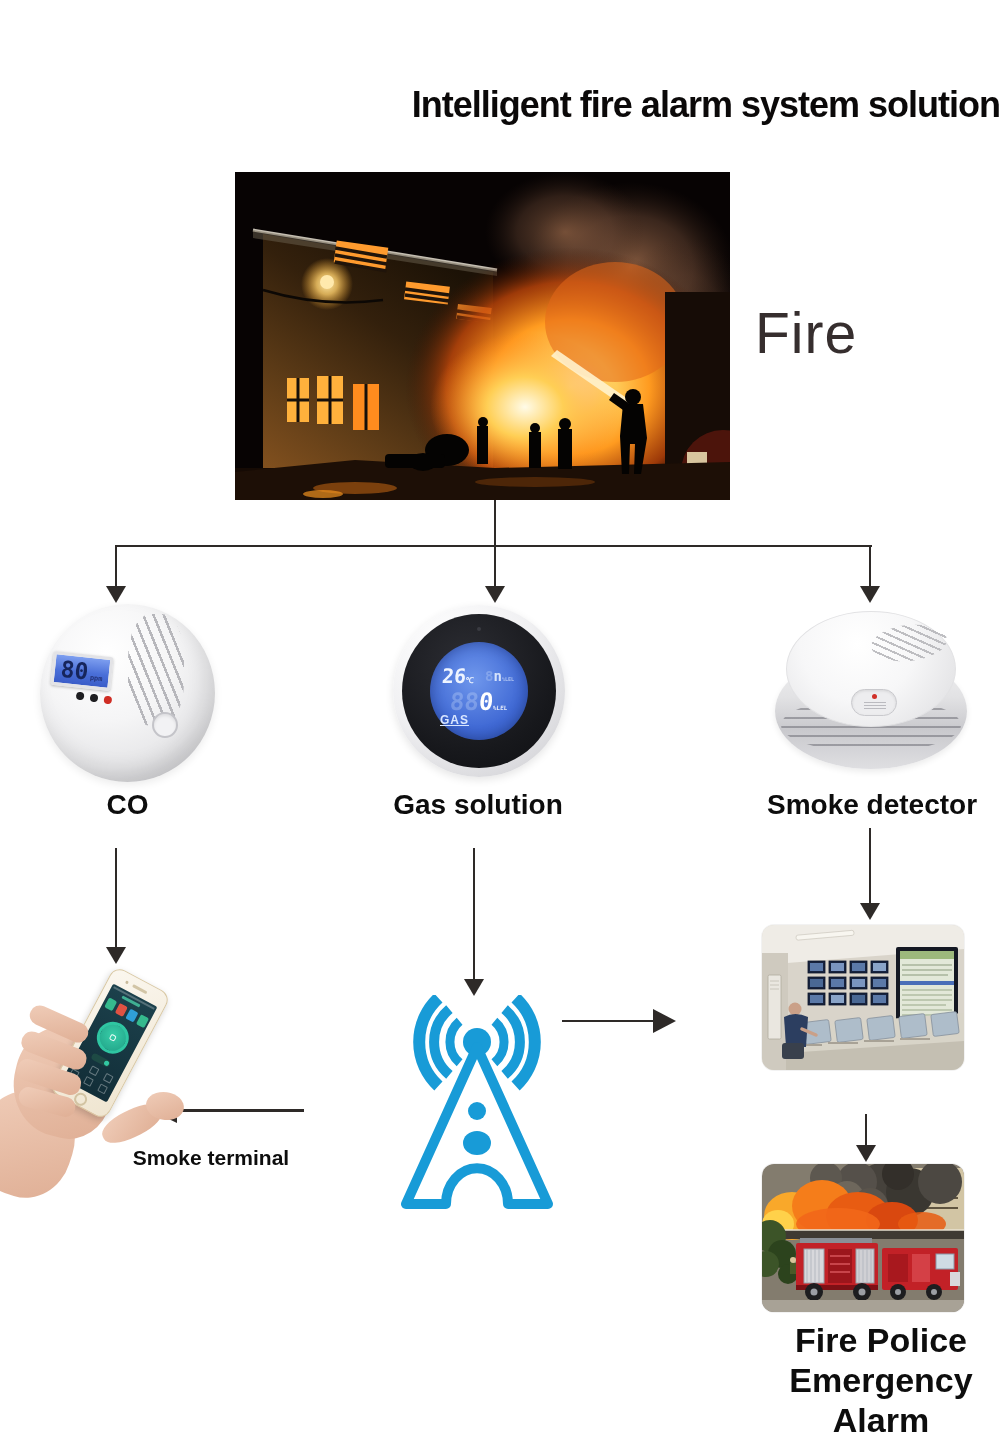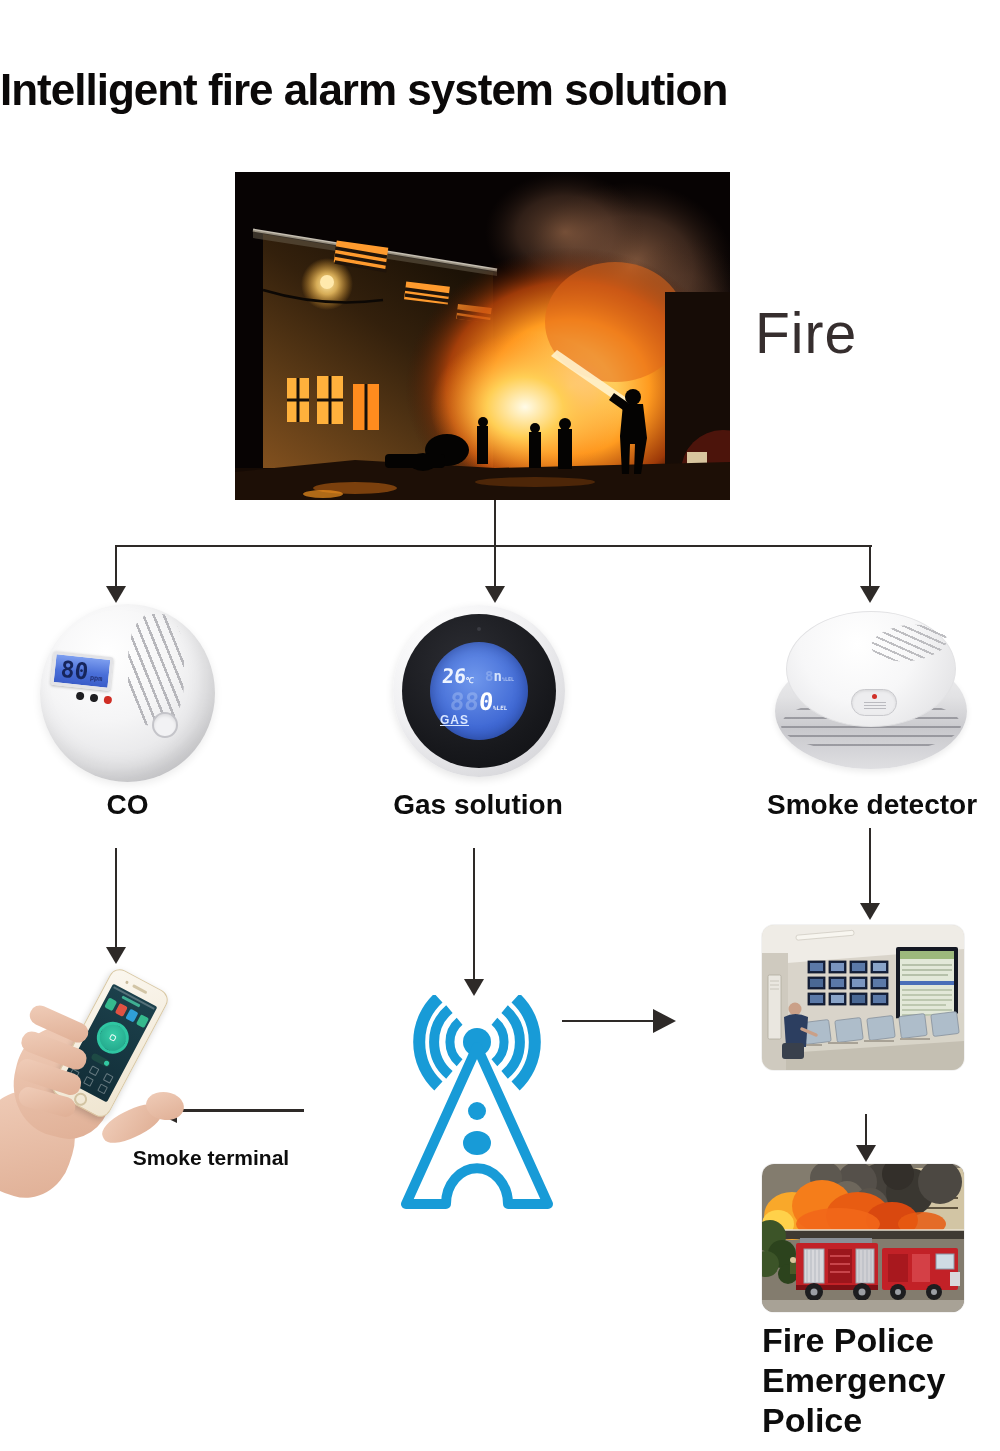--- a/index.html
+++ b/index.html
@@ -1,23 +1,23 @@
 <!DOCTYPE html>
 <html><head>
 <meta charset="utf-8">
 <style>
   * { margin:0; padding:0; box-sizing:border-box; }
   body { background:#ffffff; font-family:"Liberation Sans", sans-serif; }
   #canvas { position:relative; width:1000px; height:1451px; background:#ffffff; overflow:hidden; }
 
-  .abs { position:absolute; }
-
-  
-  .title { left:0; top:65px; width:1000px; text-align:left;
-    font-size:44px; font-weight:700; letter-spacing:-1px; color:#0b0909; }
+  .abs { position:absolute;text-align:center; }
+
+  
+  .title { left:0; top:84px; width:1000px; text-align:right;
+    font-size:36px; font-weight:700; letter-spacing:-1px; color:#0b0909; }
 
   
   .fire-photo { left:235px; top:172px; width:495px; height:328px; }
   .fire-caption { left:755px; top:300px; font-size:57px; font-weight:400; color:#362e2e; letter-spacing:1px; }
 
   
   .line { position:absolute; background:#2e2a28; }
   .head-down { position:absolute; width:0; height:0;
     border-left:10px solid transparent; border-right:10px solid transparent;
     border-top:17px solid #2e2a28; }
@@ -510,16 +510,16 @@
       </g>
 
       <circle cx="31" cy="96" r="3" fill="#d8c49a"></circle>
       <rect x="28" y="99" width="6" height="11" fill="#4a5a28"></rect>
 
       <rect x="0" y="136" width="202" height="12" fill="#a8a296"></rect>
     </svg>
   </div>
   <div class="abs fp-label">
     <div>Fire Police</div>
-    <div>Emergency Police</div>
+    <div>Emergency Alarm</div>
   </div>
 
 </div>
 
 </body></html>

